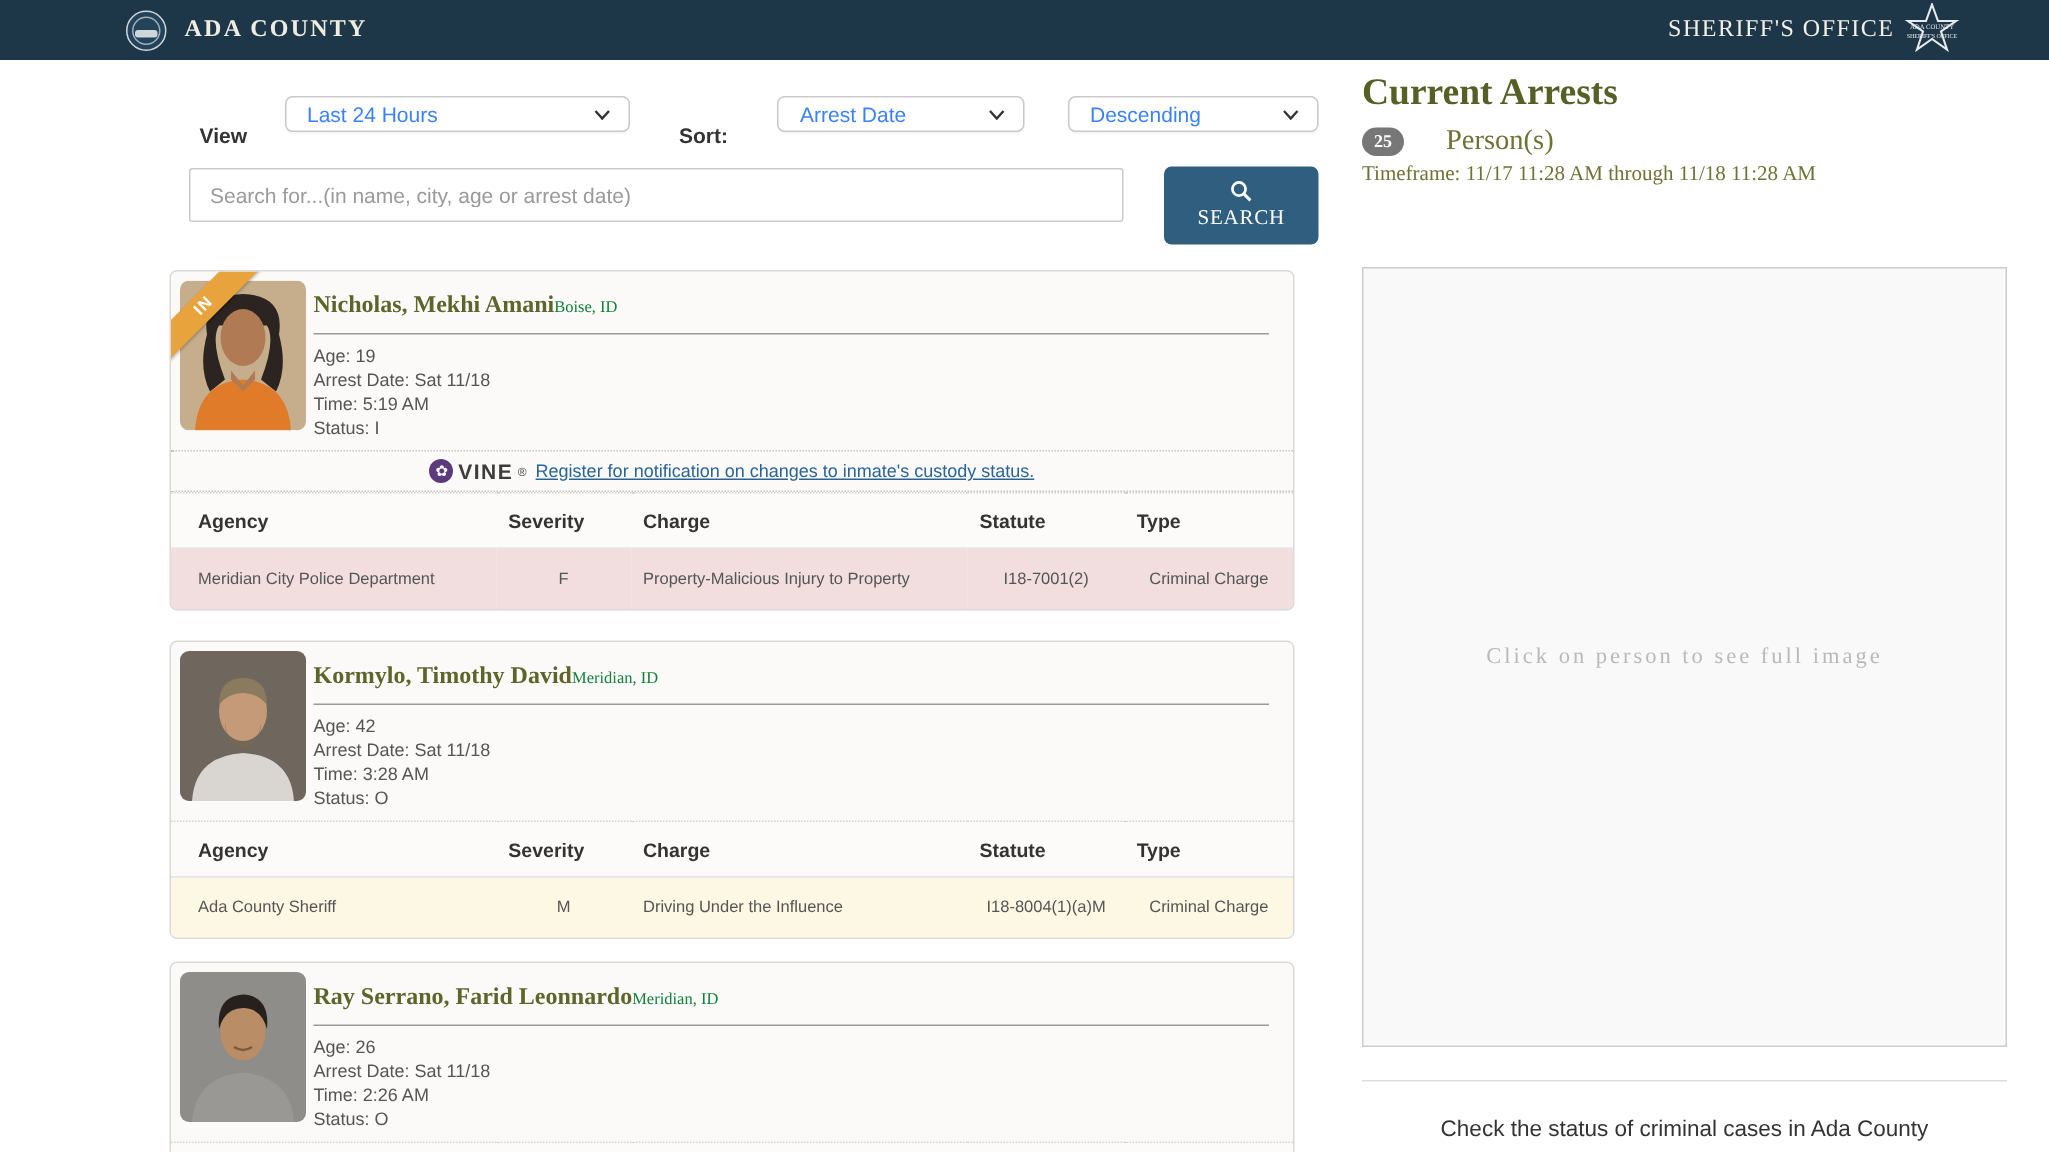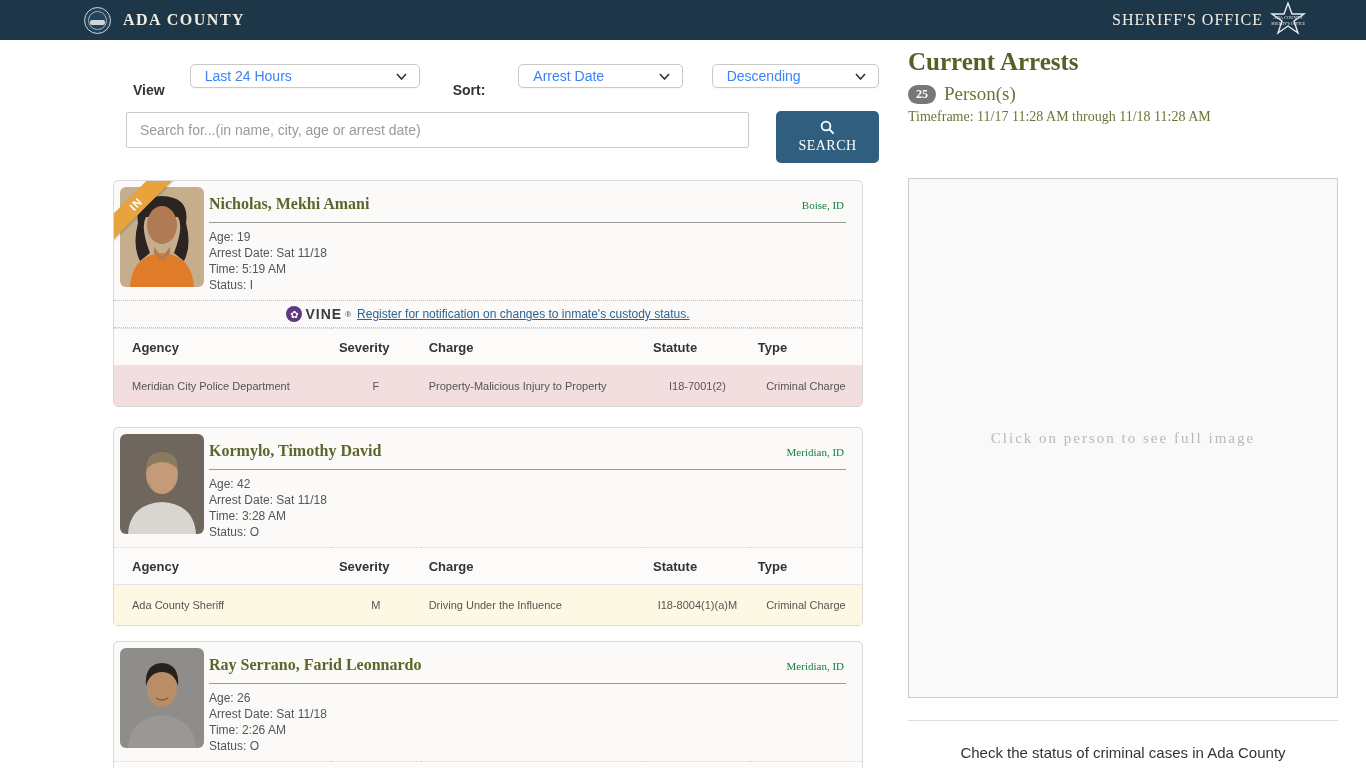--- a/index.html
+++ b/index.html
@@ -65,21 +65,21 @@
   .card-top { position:relative; min-height:110px; padding:10px 16px 0 95px; }
   .photo { position:absolute; left:6px; top:6px; width:84px; height:100px;
            border-radius:6px; overflow:hidden; cursor:pointer; }
   .photo svg { display:block; }
   .ribbon-wrap { position:absolute; left:0; top:0; width:72px; height:72px;
                  overflow:hidden; pointer-events:none; }
   .ribbon { position:absolute; left:-30px; top:14px; width:104px; transform:rotate(-45deg);
             background:#e8a33c; color:#fff; font-size:11px; font-weight:bold;
             text-align:center; letter-spacing:1px; padding:3px 0;
             box-shadow:0 1px 2px rgba(0,0,0,0.25); }
-  .name-row { display:flex; justify-content:space-between; align-items:baseline;
+  .name-row { display:flex; justify-content:flex-start; align-items:baseline;
               border-bottom:1px solid #9a9a9a; padding:4px 2px 9px 0; }
   .p-name { font-family:"Liberation Serif", serif; font-weight:bold; font-size:16px;
             color:#5d652b; cursor:pointer; }
   .p-city { font-family:"Liberation Serif", serif; font-size:11px; color:#15803d; }
   .details { padding:6px 0 7px; font-size:12px; color:#555; line-height:16px; }
   .vine-row { border-top:1px dotted #c3c3c3; border-bottom:1px dotted #c3c3c3;
               display:flex; align-items:center; justify-content:center; gap:6px;
               padding:5px 0; background:#fbfaf8; }
   .vine-logo { display:flex; align-items:center; gap:3px; }
   .vine-circle { width:16px; height:16px; border-radius:50%; background:#5d3a7e;
@@ -102,21 +102,21 @@
   td.c { text-align:center; }
   .row-pink td { background:#f2dede; }
   .row-yellow td { background:#fcf8e3; }
 
   
   .ca-title { margin-top:8px; font-family:"Liberation Serif", serif; font-weight:bold;
               font-size:25px; color:#566026; }
   .persons-line { margin-top:7px; display:flex; align-items:center; gap:8px; }
   .count-badge { background:#777; color:#fff; font-size:12px; font-weight:bold;
                  border-radius:10px; padding:2px 8px; font-family:"Liberation Serif", serif; }
-  .persons-text { font-family:"Liberation Serif", serif; font-size:19px; color:#6e7335; }
+  .persons-text { font-family:"Liberation Serif", serif; font-size:19px; color:#6e7335;margin-left:20px; }
   .timeframe { margin-top:4px; font-family:"Liberation Serif", serif; font-size:14px;
                color:#6e7335; }
   .preview-box { margin-top:53px; width:430px; height:520px; border:1px solid #ccc;
                  background:#f9f9f9; display:flex; align-items:center; justify-content:center; }
   .preview-text { color:#b9b9b9; font-family:"Liberation Serif", serif; font-size:15px;
                   letter-spacing:2px; }
   .right-divider { margin-top:22px; border:none; border-top:1px solid #ddd; }
   .check-status { margin-top:23px; text-align:center; font-size:15px; color:#333; }
 </style>
 </head>

